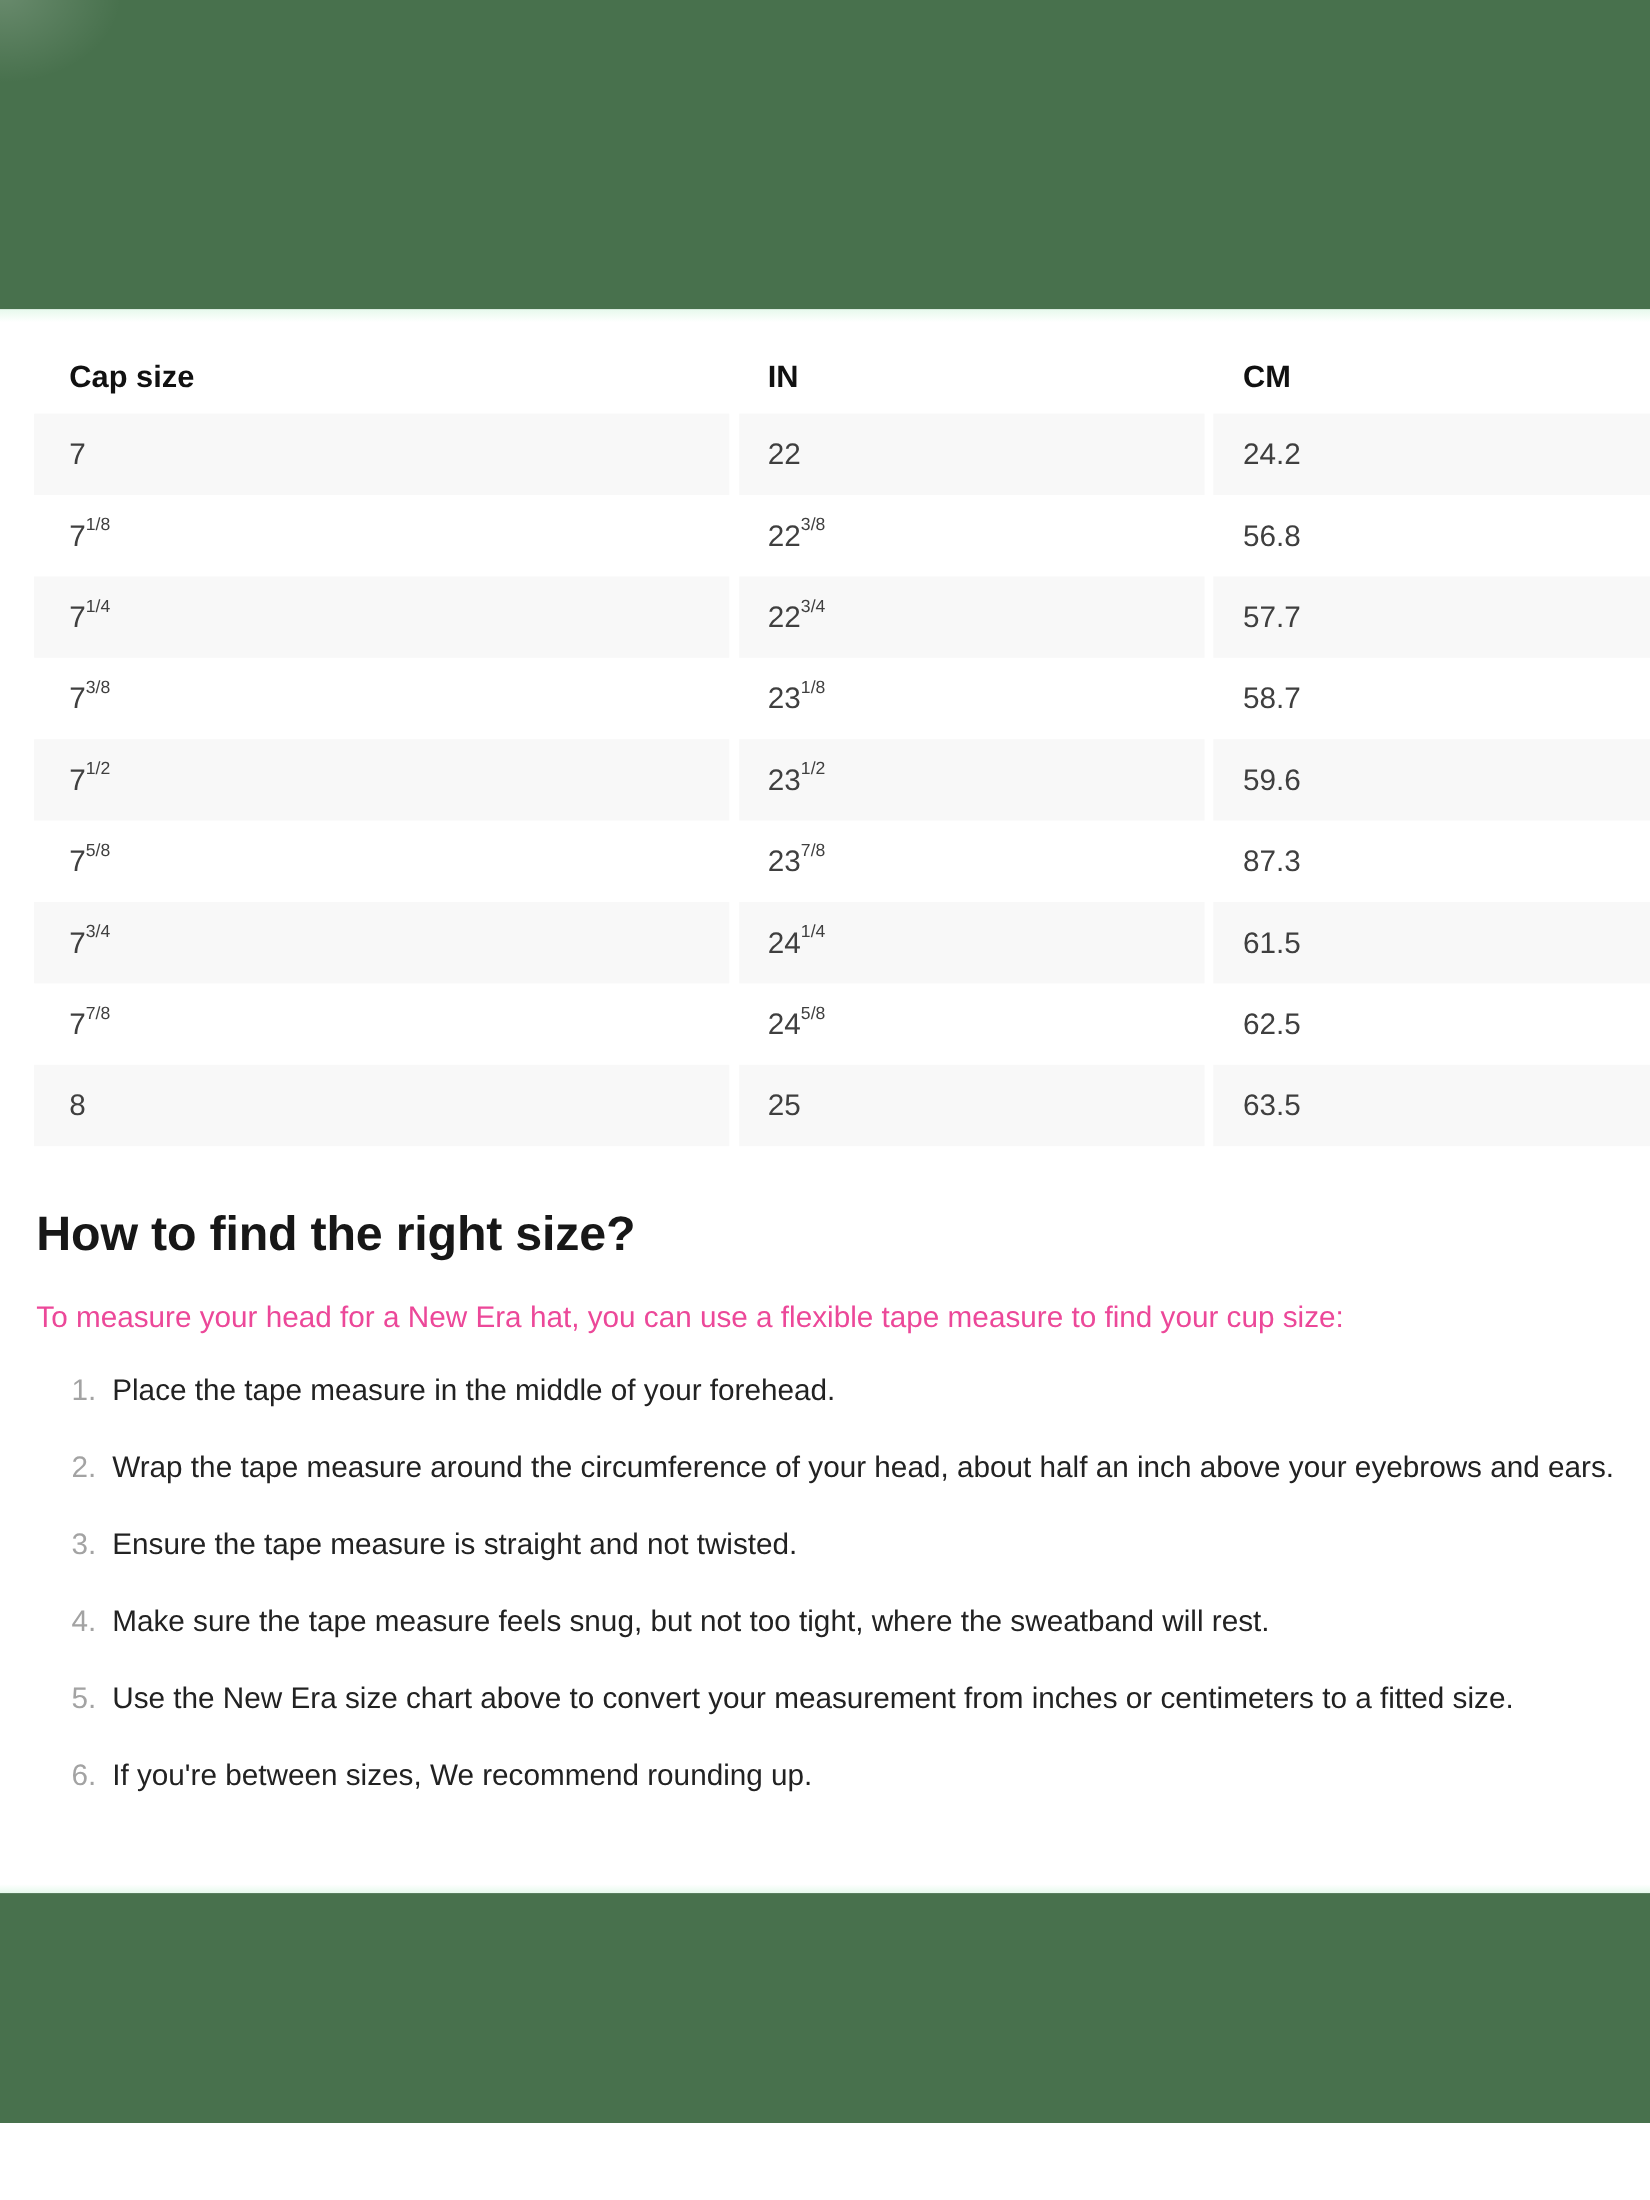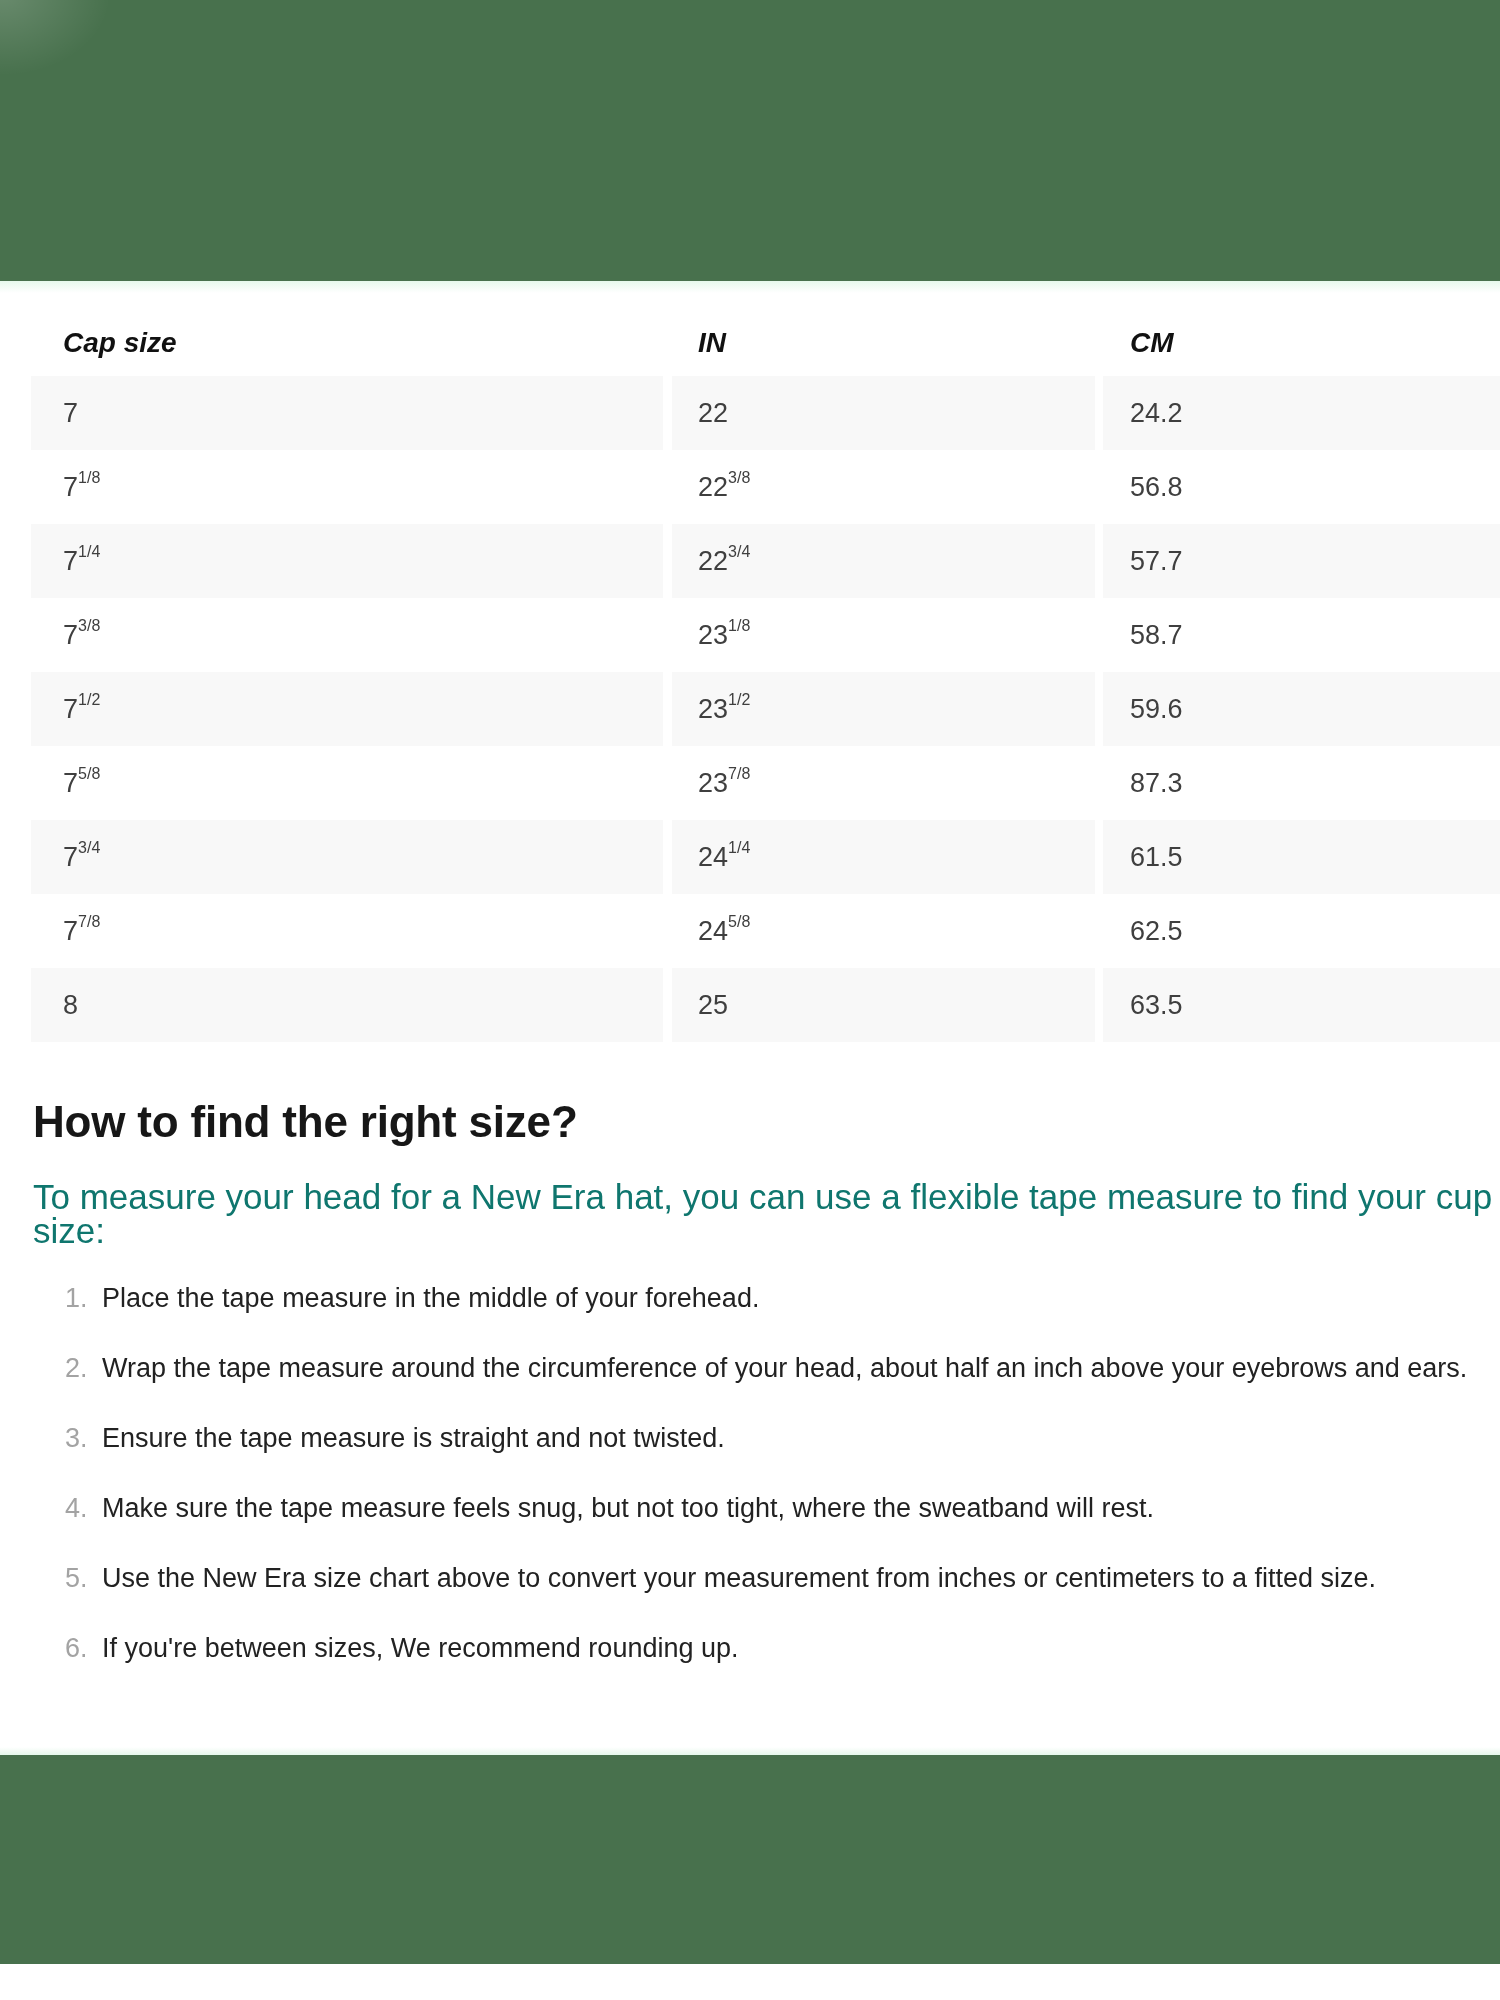--- a/index.html
+++ b/index.html
@@ -44,21 +44,20 @@
     margin-left: 31px;
   }
   .c1 { width: 632px; }
   .g1 { width: 9px; }
   .c2 { width: 423px; }
   .g2 { width: 8px; }
   .c3 { flex: 1; }
 
   .chart-header {
     margin-top: 37px;
-    font-style: italic;
   }
   .chart-header .hcell {
     font-size: 28px;
     font-weight: 700;
     color: #111111;
     line-height: 26px;
   }
   .chart-header .c1 { padding-left: 32px; box-sizing: border-box; }
   .chart-header .c2 { padding-left: 26px; box-sizing: border-box; }
   .chart-header .c3 { padding-left: 27px; box-sizing: border-box; }
@@ -88,23 +87,23 @@
   .guide-heading {
     margin: 54px 0 0 33px;
     font-size: 44px;
     line-height: 52px;
     font-weight: 700;
     color: #171717;
     letter-spacing: -0.2px;
   }
   .guide-intro {
     margin: 32px 0 0 33px;
-    font-size: 35px;
+    font-size: 27px;
     line-height: 34px;
-    color: #0f766e;
+    color: #ec4899;
   }
   .steps {
     list-style: none;
     margin: 33px 0 0 0;
     padding: 0;
   }
   .step {
     padding-left: 65px;
     line-height: 34px;
     margin-bottom: 36px;

